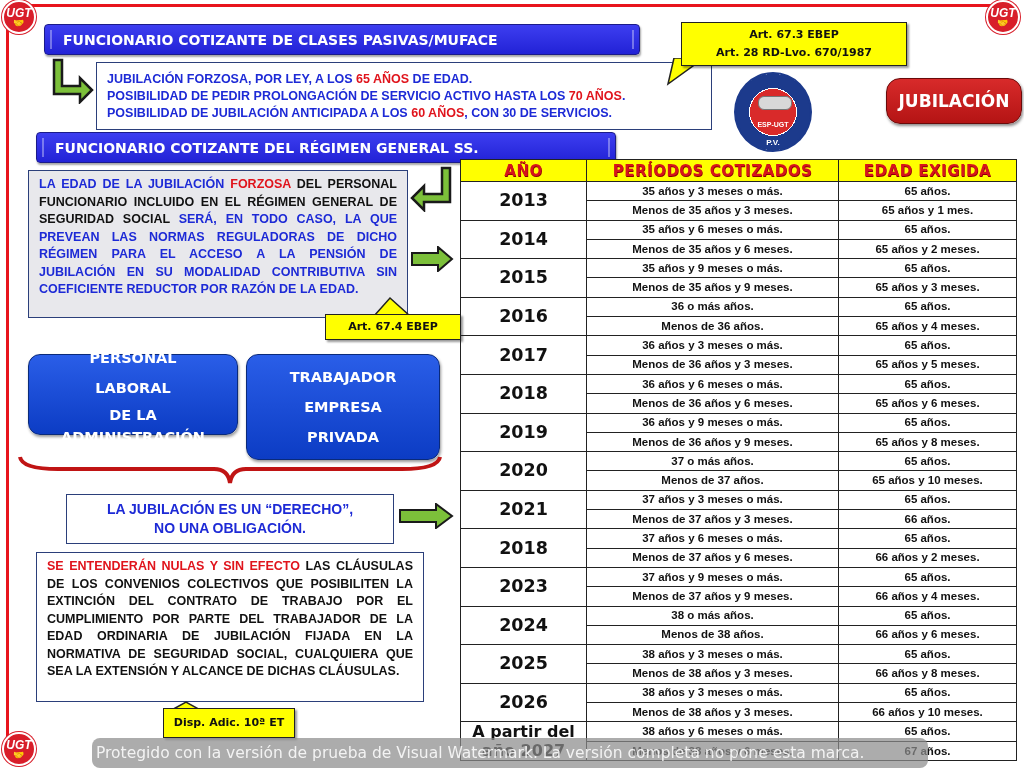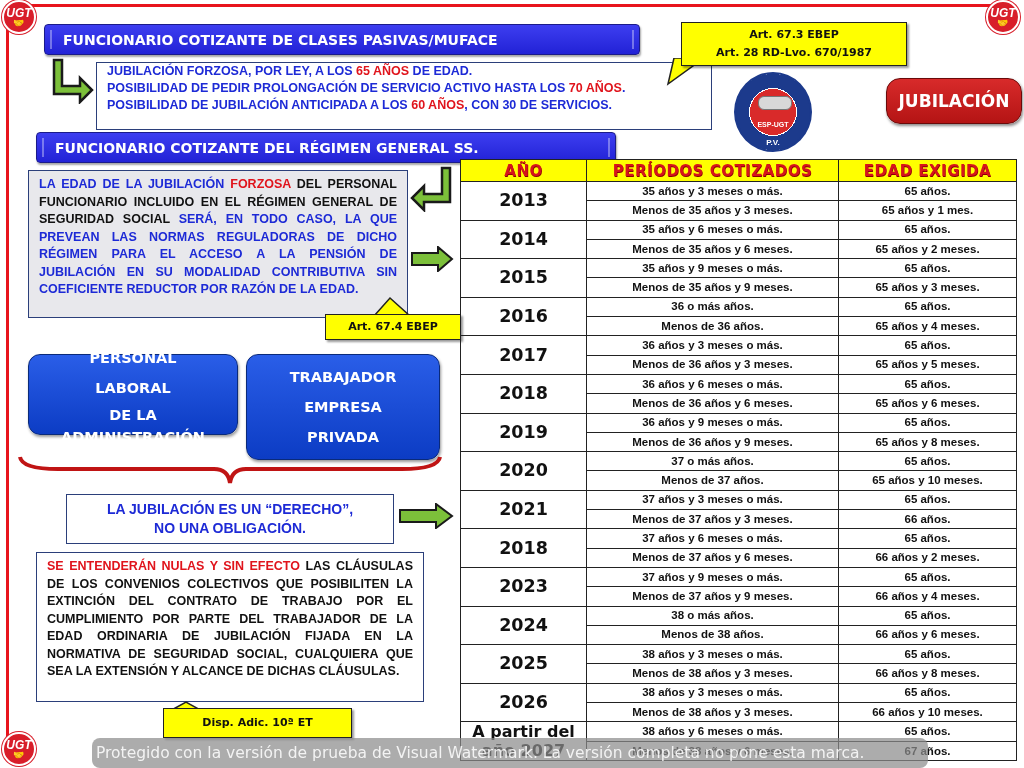--- a/index.html
+++ b/index.html
@@ -89,21 +89,21 @@
 </div>
 
 <div class="blue-bar" style="left:44px; top:24px; width:596px; height:31px;">
   <span>FUNCIONARIO COTIZANTE DE CLASES PASIVAS/MUFACE</span>
 </div>
 
 <svg class="l-arrow" style="left:50px; top:58px;" width="44" height="46" viewBox="0 0 44 46">
   <path d="M4 2 H12 V28 H30 V20 L42 32 L30 44 V36 H4 Z" fill="#7cc03a" stroke="#1a1a1a" stroke-width="2.5"></path>
 </svg>
 
-<div class="info-box" style="left:96px; top:62px; width:616px; height:68px; font-size:12.5px; line-height:17px; padding:0 10px;">
+<div class="info-box" style="left:96px; top:62px; width:616px; height:68px; font-size:12.5px; line-height:17px; padding:8px 10px;">
   <div class="blue">
     <span>JUBILACIÓN FORZOSA, POR LEY, A LOS </span><span class="red">65 AÑOS</span><span> DE EDAD.</span>
   </div>
   <div class="blue">
     <span>POSIBILIDAD DE PEDIR PROLONGACIÓN DE SERVICIO ACTIVO HASTA LOS </span><span class="red">70 AÑOS</span><span>.</span>
   </div>
   <div class="blue">
     <span>POSIBILIDAD DE JUBILACIÓN ANTICIPADA A LOS </span><span class="red">60 AÑOS</span><span>, CON 30 DE SERVICIOS.</span>
   </div>
 </div>
@@ -173,21 +173,21 @@
   <span>NO UNA OBLIGACIÓN.</span>
 </div>
 
 <div class="nulas-box">
   <span class="red">SE ENTENDERÁN NULAS Y SIN EFECTO</span><span style="white-space:pre-wrap;"> LAS CLÁUSULAS DE LOS CONVENIOS COLECTIVOS QUE POSIBILITEN LA    EXTINCIÓN DEL CONTRATO DE TRABAJO POR EL CUMPLIMIENTO POR PARTE DEL TRABAJADOR DE LA EDAD ORDINARIA DE JUBILACIÓN FIJADA EN LA NORMATIVA DE SEGURIDAD SOCIAL, CUALQUIERA QUE SEA LA EXTENSIÓN Y ALCANCE DE DICHAS CLÁUSULAS.</span>
 </div>
 
 <svg style="position:absolute; left:166px; top:700px;" width="40" height="14">
   <path d="M2 12 L20 2 L38 12 Z" fill="#ffff00" stroke="#222" stroke-width="1.5"></path>
 </svg>
-<div class="callout" style="left:140px; top:708px; width:189px; height:30px;">
+<div class="callout" style="left:140px; top:708px; width:132px; height:30px;">
   <span>Disp. Adic. 10ª ET</span>
 </div>
 
 <table class="ret">
   <thead>
     <tr>
       <th>AÑO</th>
       <th>PERÍODOS COTIZADOS</th>
       <th>EDAD EXIGIDA</th>
     </tr>

